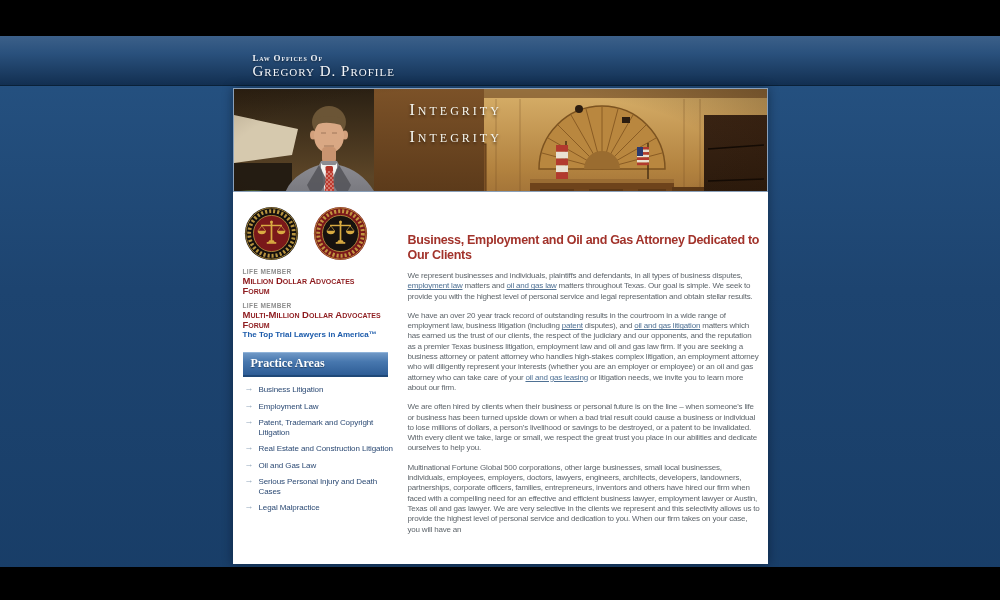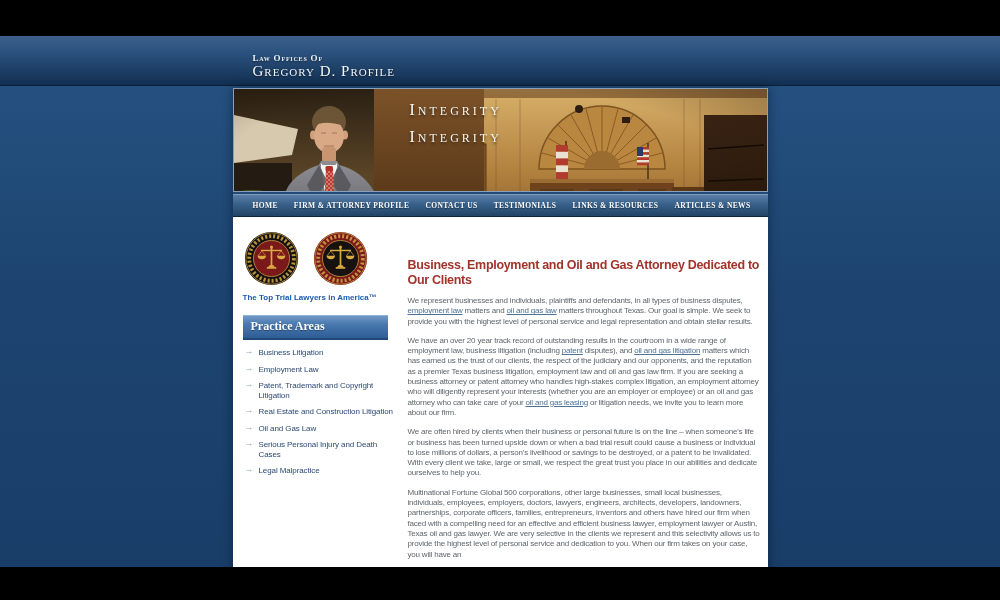--- a/index.html
+++ b/index.html
@@ -230,28 +230,20 @@
           <rect x="330" y="128" width="203" height="9" fill="#7a4c20"></rect>
           <rect x="330" y="126" width="203" height="2.5" fill="#b98d4e"></rect>
           <rect x="0" y="0" width="533" height="146" fill="url(#vign)"></rect>
         </svg>
         <div class="hero-text">
           <div>Integrity</div>
           <div>Integrity</div>
         </div>
       </div>
 
-      <nav class="nav">
-        <a href="#">Home</a>
-        <a href="#">Firm &amp; Attorney Profile</a>
-        <a href="#">Contact Us</a>
-        <a href="#">Testimonials</a>
-        <a href="#">Links &amp; Resources</a>
-        <a href="#">Articles &amp; News</a>
-      </nav>
 
       <div class="panel">
 
         <aside class="sidebar">
           <div class="badges">
 
             <svg width="57" height="57" viewBox="0 0 60 60">
               <circle cx="30" cy="30" r="29" fill="#ffffff"></circle>
               <circle cx="30" cy="30" r="28" fill="#14100e"></circle>
               <circle cx="30" cy="30" r="27" fill="none" stroke="#c9a245" stroke-width="0.8"></circle>
@@ -283,20 +275,28 @@
                 <path d="M-10.2,-9 L-14.2,-3.8 M-10.2,-9 L-6.2,-3.8" stroke="#d9ab42" stroke-width="0.7" fill="none"></path>
                 <path d="M10.2,-9 L14.2,-3.8 M10.2,-9 L6.2,-3.8" stroke="#d9ab42" stroke-width="0.7" fill="none"></path>
                 <path d="M-14.6,-3.8 a4.4,3.6 0 0 0 8.8,0 Z"></path>
                 <path d="M5.8,-3.8 a4.4,3.6 0 0 0 8.8,0 Z"></path>
                 <path d="M-2.2,6 L2.2,6 L3.4,8 L-3.4,8 Z"></path>
                 <rect x="-5" y="8" width="10" height="1.8"></rect>
               </g>
             </svg>
           </div>
 
+          <div class="membership">
+            <div class="eyebrow">LIFE MEMBER</div>
+            <div class="mtitle">Million Dollar Advocates Forum</div>
+          </div>
+          <div class="membership">
+            <div class="eyebrow">LIFE MEMBER</div>
+            <div class="mtitle">Multi-Million Dollar Advocates Forum</div>
+          </div>
           <div class="top-trial">The Top Trial Lawyers in America™</div>
 
           <div class="pa-header">Practice Areas</div>
           <ul class="pa-list">
             <li><span class="pa-arrow">→</span><a href="#">Business Litigation</a></li>
             <li><span class="pa-arrow">→</span><a href="#">Employment Law</a></li>
             <li><span class="pa-arrow">→</span><a href="#">Patent, Trademark and Copyright Litigation</a></li>
             <li><span class="pa-arrow">→</span><a href="#">Real Estate and Construction Litigation</a></li>
             <li><span class="pa-arrow">→</span><a href="#">Oil and Gas Law</a></li>
             <li><span class="pa-arrow">→</span><a href="#">Serious Personal Injury and Death Cases</a></li>

